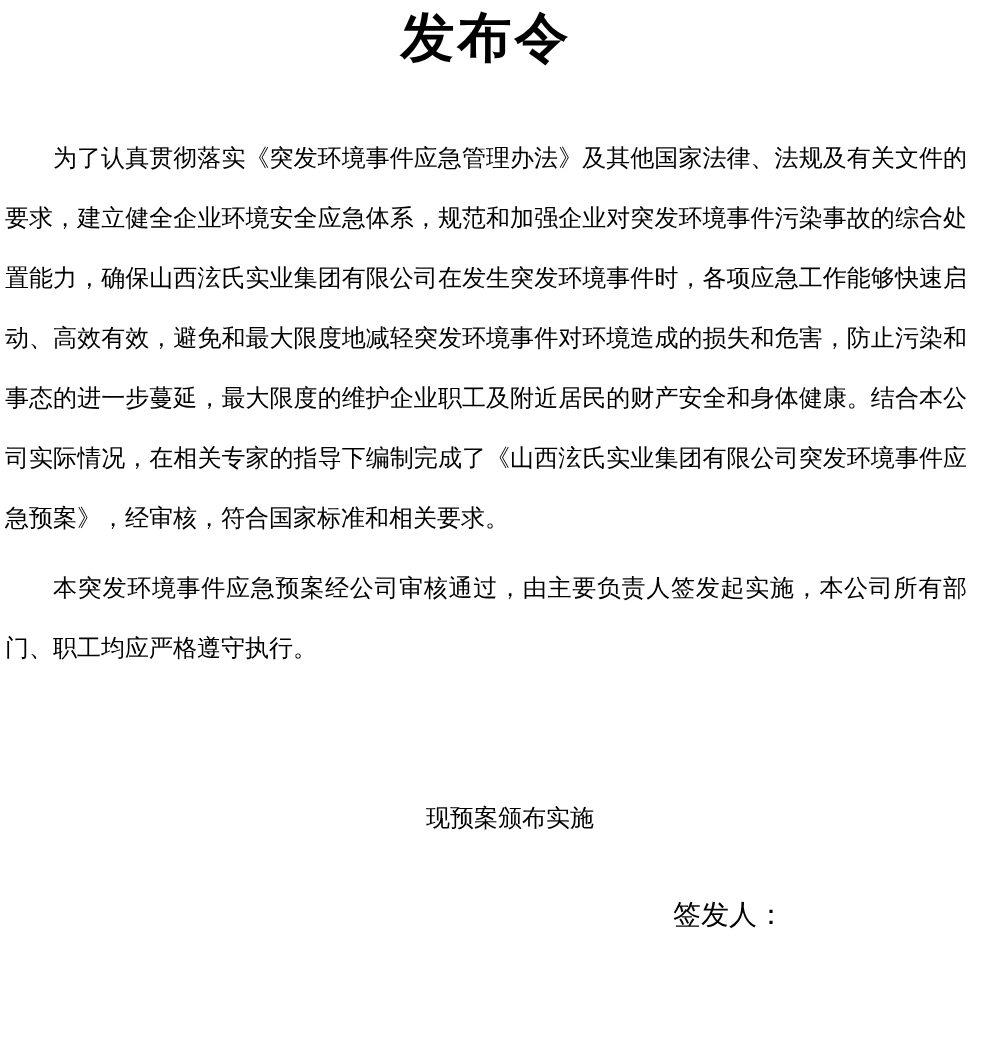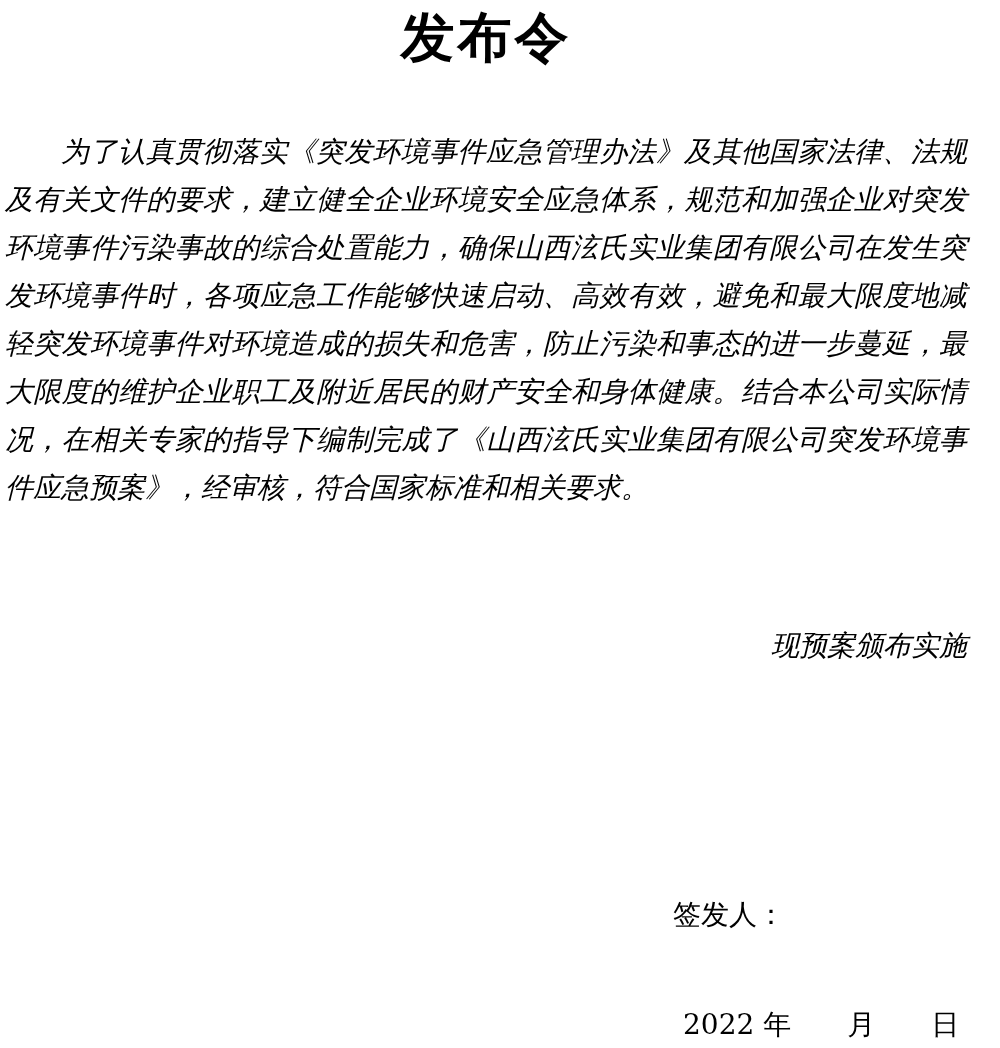--- a/index.html
+++ b/index.html
@@ -20,53 +20,52 @@
     margin: 0;
     padding-top: 6px;
     text-align: center;
     font-size: 54px;
     font-weight: bold;
     line-height: 1.15;
     letter-spacing: 3px;
   }
   .para {
     margin: 0 5px;
-    font-size: 28px;
-    line-height: 48px;
+    font-size: 24px;
+    line-height: 60px;
     text-align: justify;
     text-indent: 2em;
     word-break: break-all;
-    font-style: italic;
   }
   .para-1 { margin-top: 60px; }
   .para-2 { margin-top: 10px; }
   .announce-line {
     margin-top: 110px;
-    text-align: right;
+    text-align: center;
   }
   .sig-line {
     position: absolute;
     font-size: 28px;
     line-height: 34px;
     white-space: pre;
   }
   .sig-signer  { top: 898px;  left: 673px; text-align: right; }
   .sig-company { top: 951px;  left: 618px; }
   .sig-date    { top: 1008px; left: 683px; }
 </style>
 </head>
 <body>
 
 <div class="page">
 
   <h1 class="doc-title">发布令</h1>
 
   <p class="para para-1">为了认真贯彻落实《突发环境事件应急管理办法》及其他国家法律、法规及有关文件的要求，建立健全企业环境安全应急体系，规范和加强企业对突发环境事件污染事故的综合处置能力，确保山西泫氏实业集团有限公司在发生突发环境事件时，各项应急工作能够快速启动、高效有效，避免和最大限度地减轻突发环境事件对环境造成的损失和危害，防止污染和事态的进一步蔓延，最大限度的维护企业职工及附近居民的财产安全和身体健康。结合本公司实际情况，在相关专家的指导下编制完成了《山西泫氏实业集团有限公司突发环境事件应急预案》，经审核，符合国家标准和相关要求。</p>
 
+  <p class="para para-2">本突发环境事件应急预案经公司审核通过，由主要负责人签发起实施，本公司所有部门、职工均应严格遵守执行。</p>
 
   <p class="para announce-line">现预案颁布实施</p>
 
   <div class="sig-line sig-signer">签发人：</div>
 
 
-  <div class="sig-line sig-date">2022 年　　月　　日</div>
 
 </div>
 
 </body></html>

